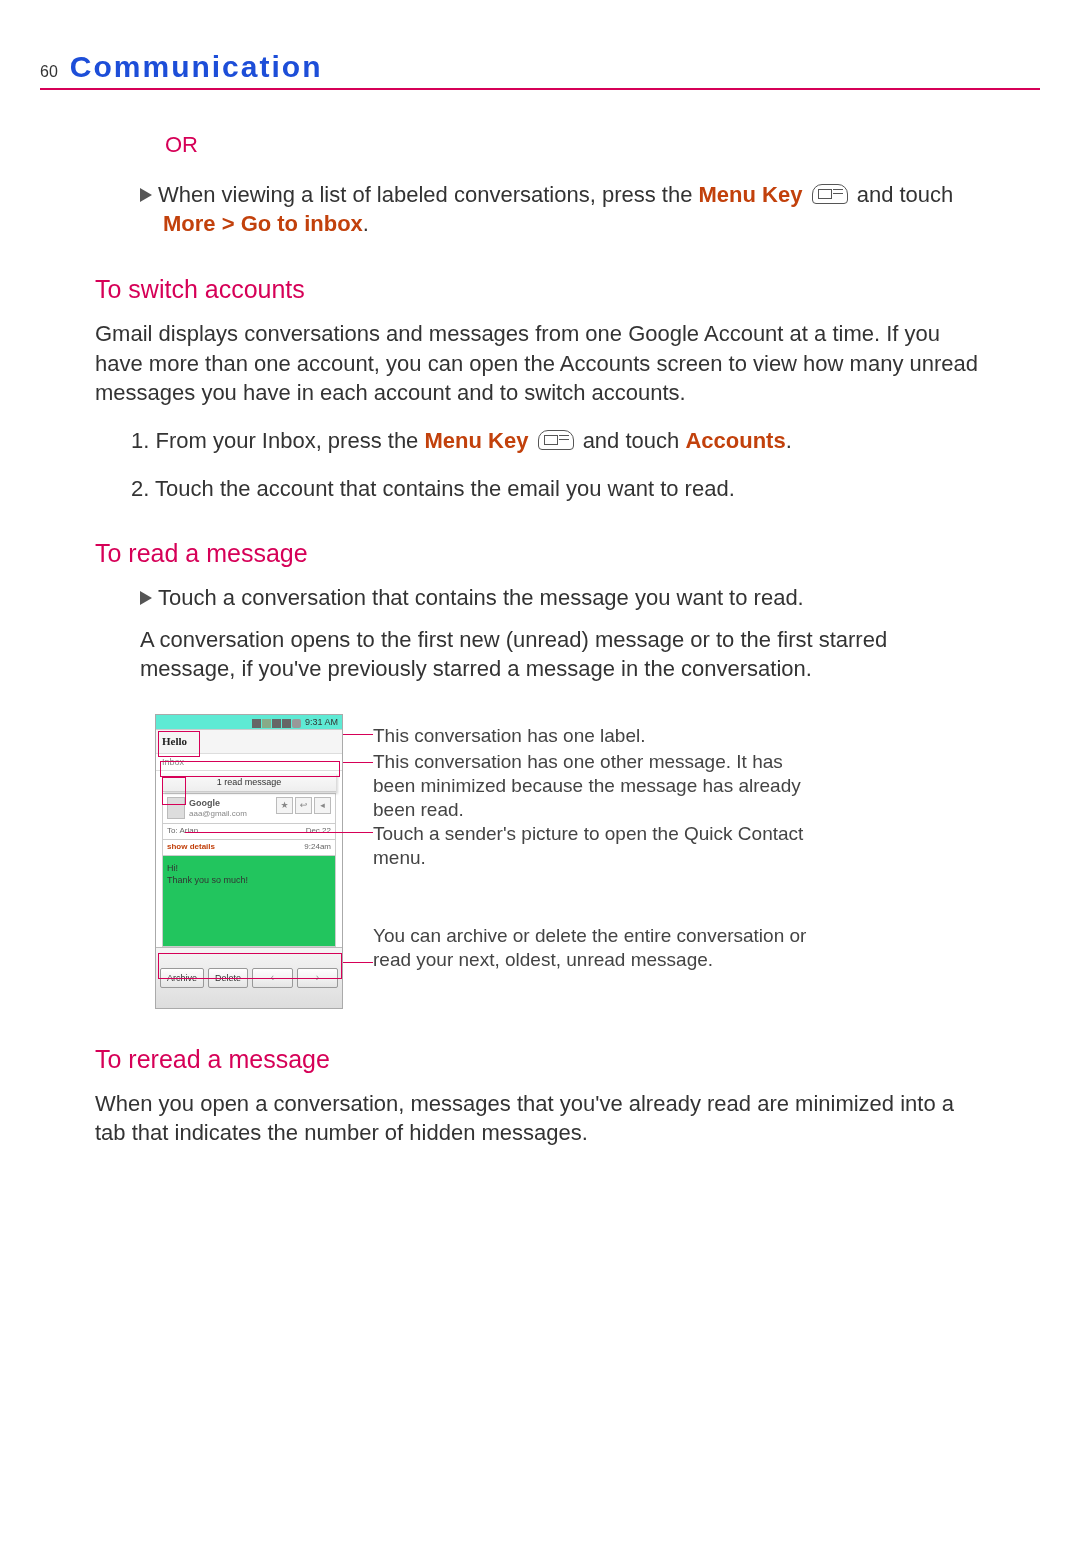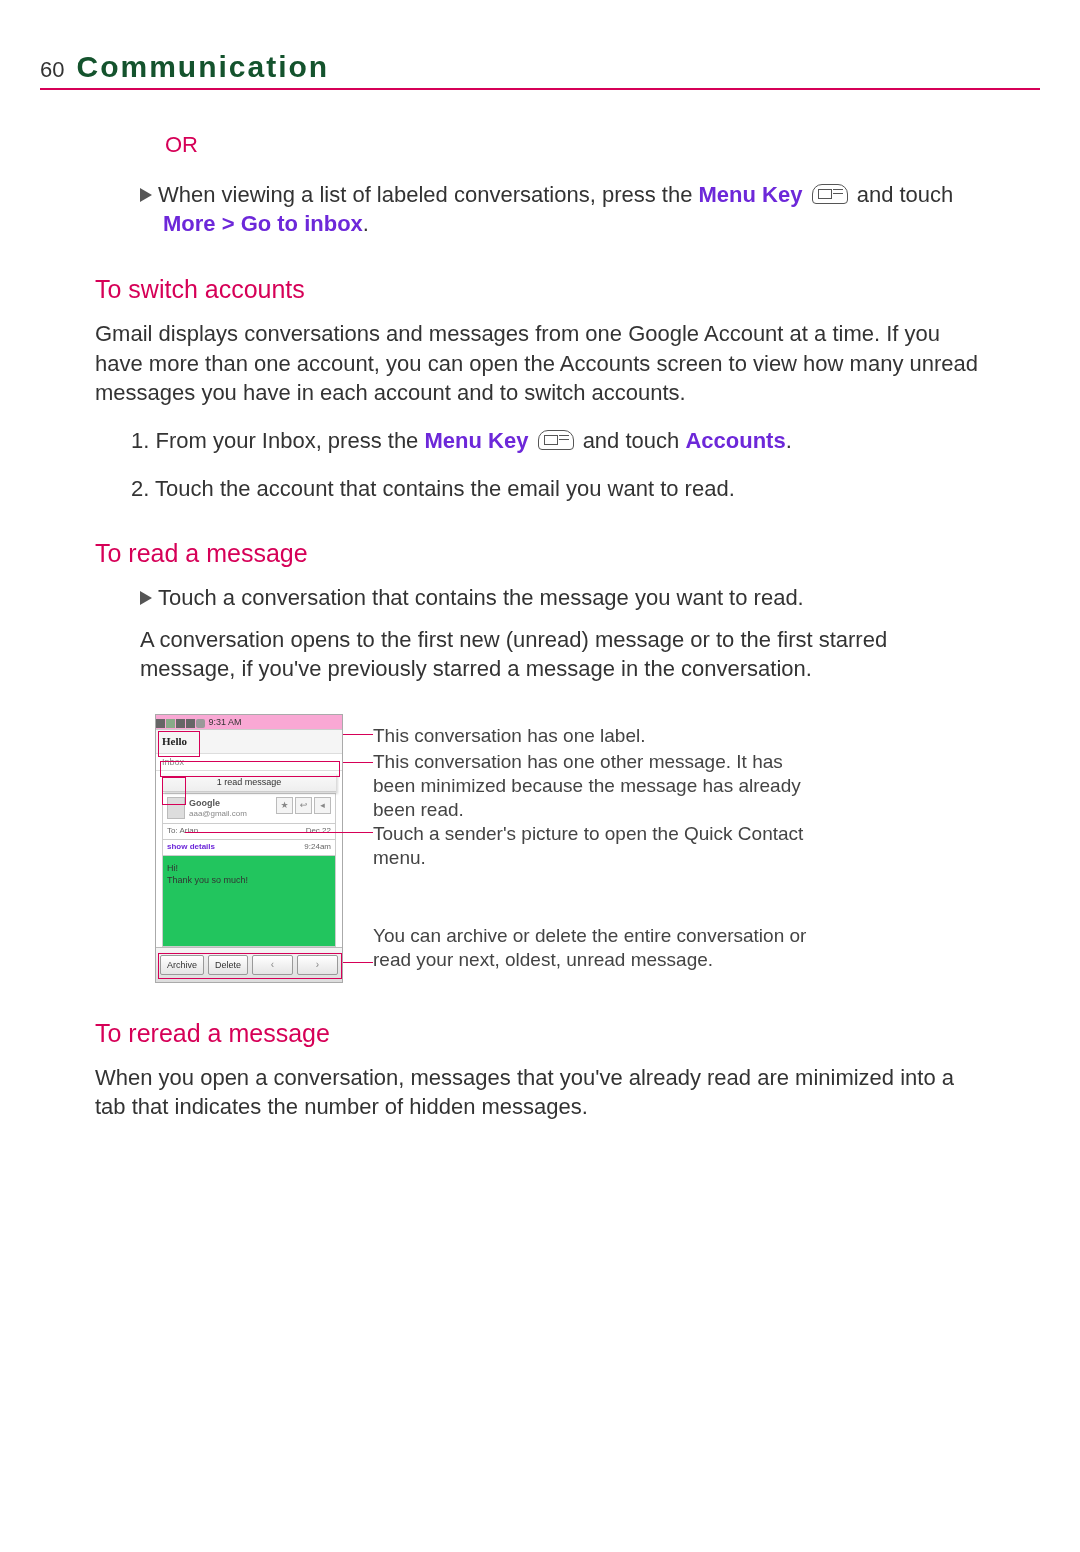--- a/index.html
+++ b/index.html
@@ -16,29 +16,29 @@
     box-sizing: border-box;
   }
   .header {
     display: flex;
     align-items: baseline;
     border-bottom: 2px solid #d60057;
     padding-bottom: 4px;
     margin: 0 40px 40px 40px;
   }
   .page-num {
-    font-size: 22px;
+    font-size: 16px;
     margin-right: 12px;
     color: #333;
   }
   .header-title {
     font-size: 30px;
     font-weight: bold;
     letter-spacing: 2px;
-    color: #14532d;
+    color: #1d4ed8;
   }
   .content {
     margin: 0 95px;
     font-size: 22px;
     line-height: 1.35;
   }
   .or {
     color: #d60057;
     font-size: 22px;
     margin-left: 70px;
@@ -101,43 +101,43 @@
     margin-bottom: 18px;
   }
   .num-list {
     margin-left: 36px;
   }
   .num-item {
     text-indent: -22px;
     padding-left: 22px;
     margin-bottom: 18px;
   }
-  b { font-weight: bold; color: #6d28d9; }
+  b { font-weight: bold; color: #c2410c; }
 
   
   .shot-area {
     display: flex;
     align-items: flex-start;
     margin-left: 60px;
     margin-top: 12px;
     margin-bottom: 20px;
   }
   .phone-shot {
     width: 188px;
     border: 1px solid #aaa;
     background: #fff;
     font-size: 10px;
     color: #333;
     position: relative;
     box-sizing: border-box;
   }
   .status-bar {
     height: 14px;
-    background: #f9a8d4;
-    text-align: left;
+    background: #5eead4;
+    text-align: right;
     font-size: 9px;
     line-height: 14px;
     padding-right: 4px;
     border-bottom: 1px solid #ccc;
   }
   .status-icons {
     display: inline-block;
     vertical-align: middle;
   }
   .sicon {
@@ -228,21 +228,21 @@
     background:#22c55e;
     font-size: 9px;
     color:#333;
   }
   .bottom-bar {
     height: 26px;
     background: linear-gradient(#f5f5f5,#ddd);
     border-top: 1px solid #bbb;
     display:flex;
     align-items:center;
-    padding: 4px 4px;
+    padding: 17px 4px;
     gap: 4px;
   }
   .bb-btn {
     height: 18px;
     border: 1px solid #999;
     background: linear-gradient(#fff,#e5e5e5);
     font-size: 9px;
     padding: 0 6px;
     line-height: 18px;
     color:#333;

